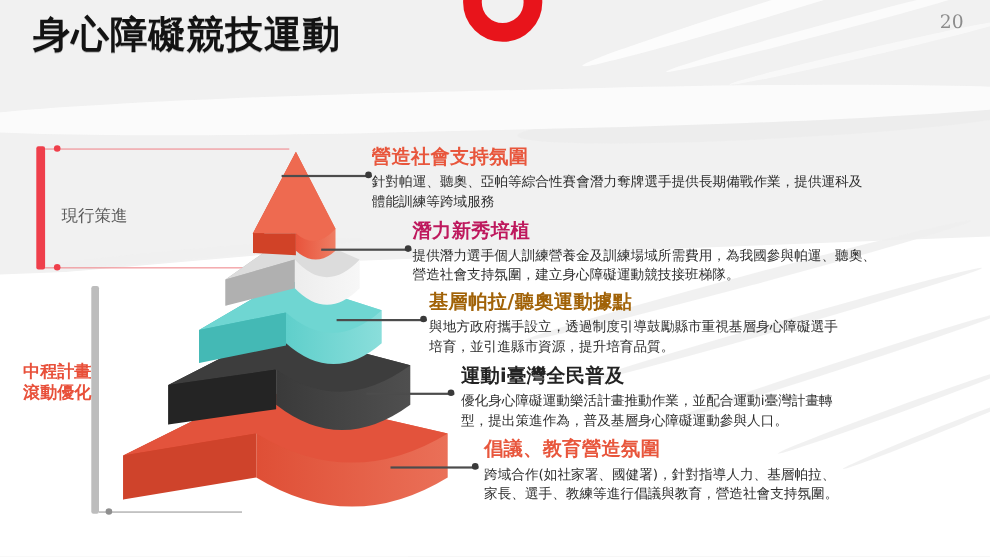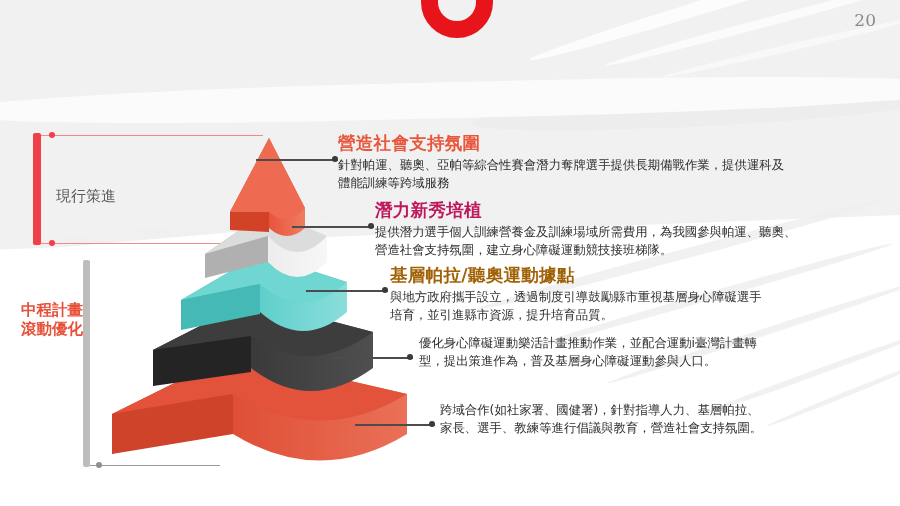--- a/index.html
+++ b/index.html
@@ -113,36 +113,37 @@
     <div class="streak s4"></div>
     <div class="streak s5"></div>
     <div class="streak s6"></div>
   </div>
 
   <div class="ring"></div>
 
   <div class="pagenum">20</div>
 
   <div class="title">
+    <div>身心障礙競技運動</div>
   </div>
 
   <div class="bracket" id="bracket-current">
     <div class="bar"></div>
     <div class="lead top"></div>
     <div class="lead bot"></div>
     <div class="dot top"></div>
     <div class="dot bot"></div>
     <div class="lbl">現行策進</div>
   </div>
 
   <div class="bracket" id="bracket-mid">
     <div class="bar"></div>
     <div class="lead"></div>
     <div class="dot"></div>
-    <div class="lbl" style="white-space:pre-line;">中程計畫
+    <div class="lbl" style="white-space:pre-line;margin-top:28px;">中程計畫
 滾動優化</div>
   </div>
 
   <div class="pyr">
     <svg viewBox="0 0 400 355" xmlns="http://www.w3.org/2000/svg">
       <defs>
         <linearGradient id="gTopF" x1="0" y1="0" x2="1" y2="0">
           <stop offset="0" stop-color="#e8543c"></stop>
             <stop offset="1" stop-color="#ef7d63"></stop>
         </linearGradient>
@@ -240,22 +241,24 @@
 營造社會支持氛圍，建立身心障礙運動競技接班梯隊。</p>
   </div>
 
   <div class="blk" style="left:390px;top:265px;">
     <h3 class="hd-teal">基層帕拉/聽奧運動據點</h3>
     <p>與地方政府攜手設立，透過制度引導鼓勵縣市重視基層身心障礙選手
 培育，並引進縣市資源，提升培育品質。</p>
   </div>
 
   <div class="blk" style="left:419px;top:332px;">
+    <h3 class="hd-black">運動i臺灣全民普及</h3>
     <p>優化身心障礙運動樂活計畫推動作業，並配合運動i臺灣計畫轉
 型，提出策進作為，普及基層身心障礙運動參與人口。</p>
   </div>
 
   <div class="blk" style="left:440px;top:399px;">
+    <h3 class="hd-orange">倡議、教育營造氛圍</h3>
     <p>跨域合作(如社家署、國健署)，針對指導人力、基層帕拉、
 家長、選手、教練等進行倡議與教育，營造社會支持氛圍。</p>
   </div>
 
 </div>
 
 </body></html>

